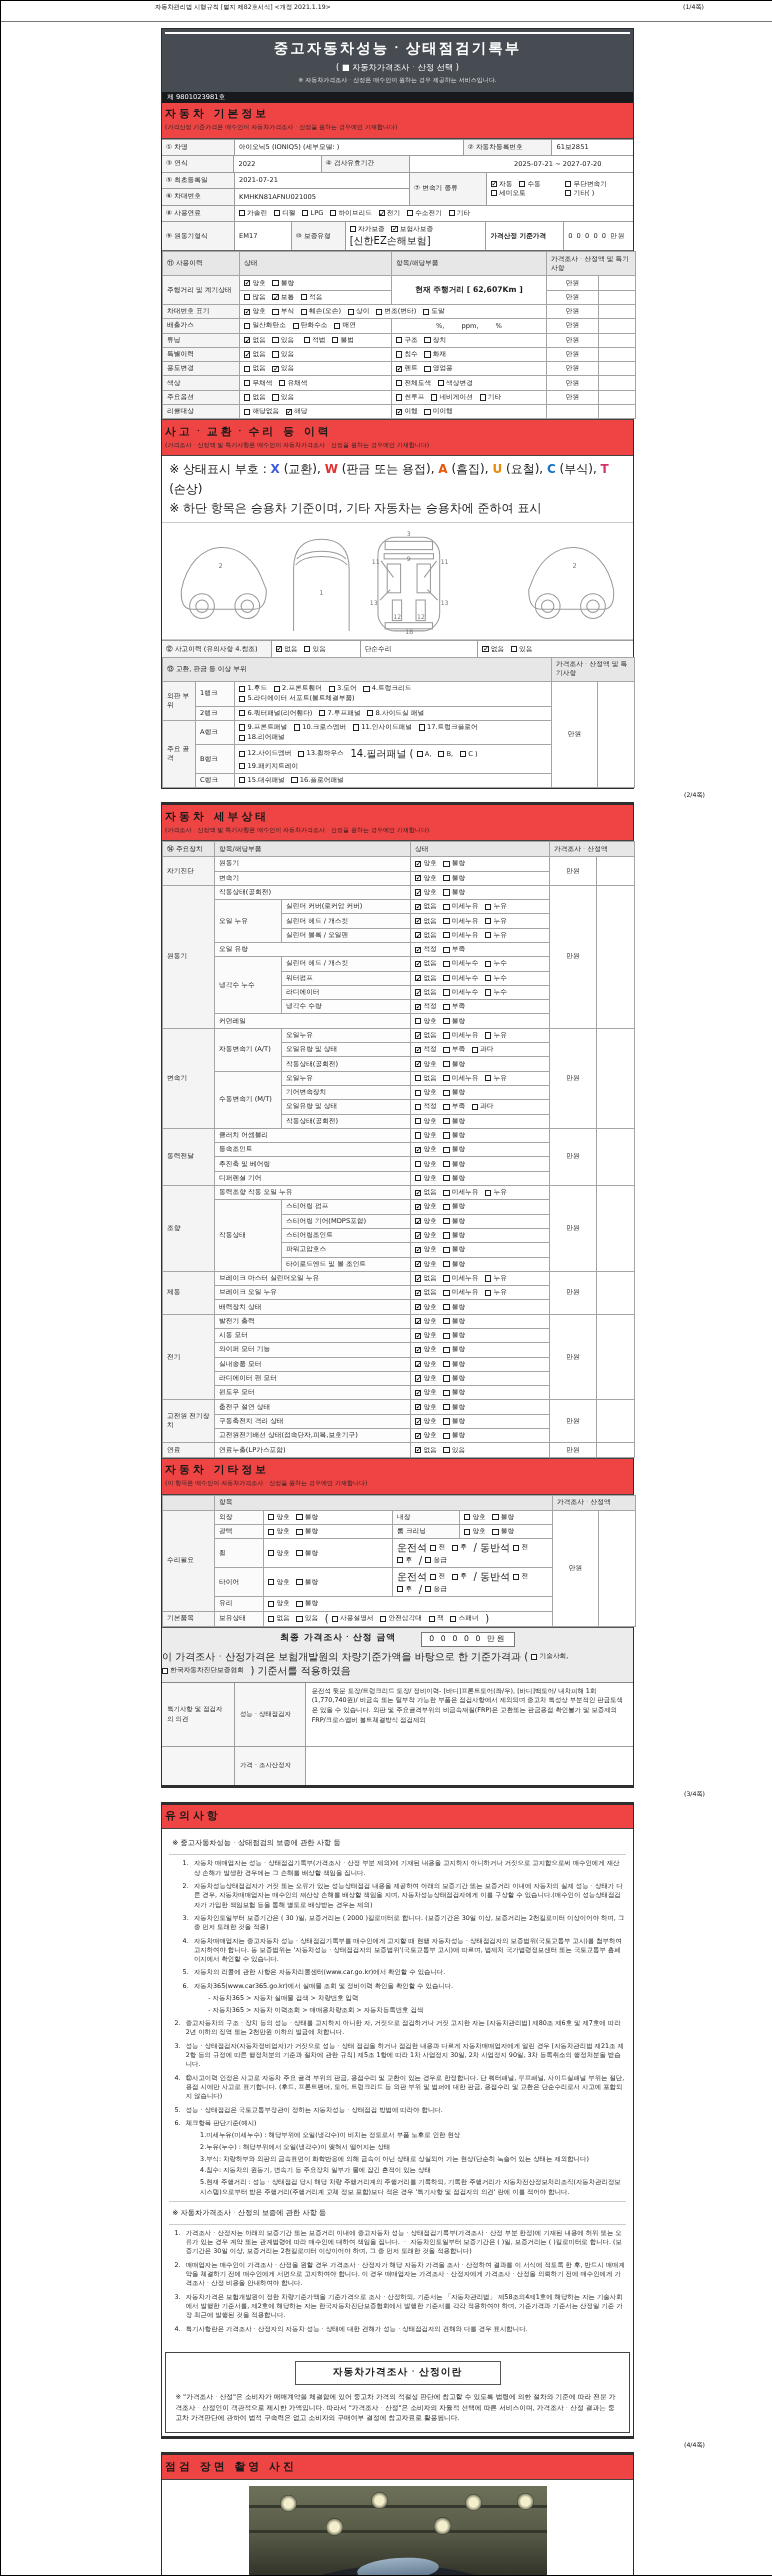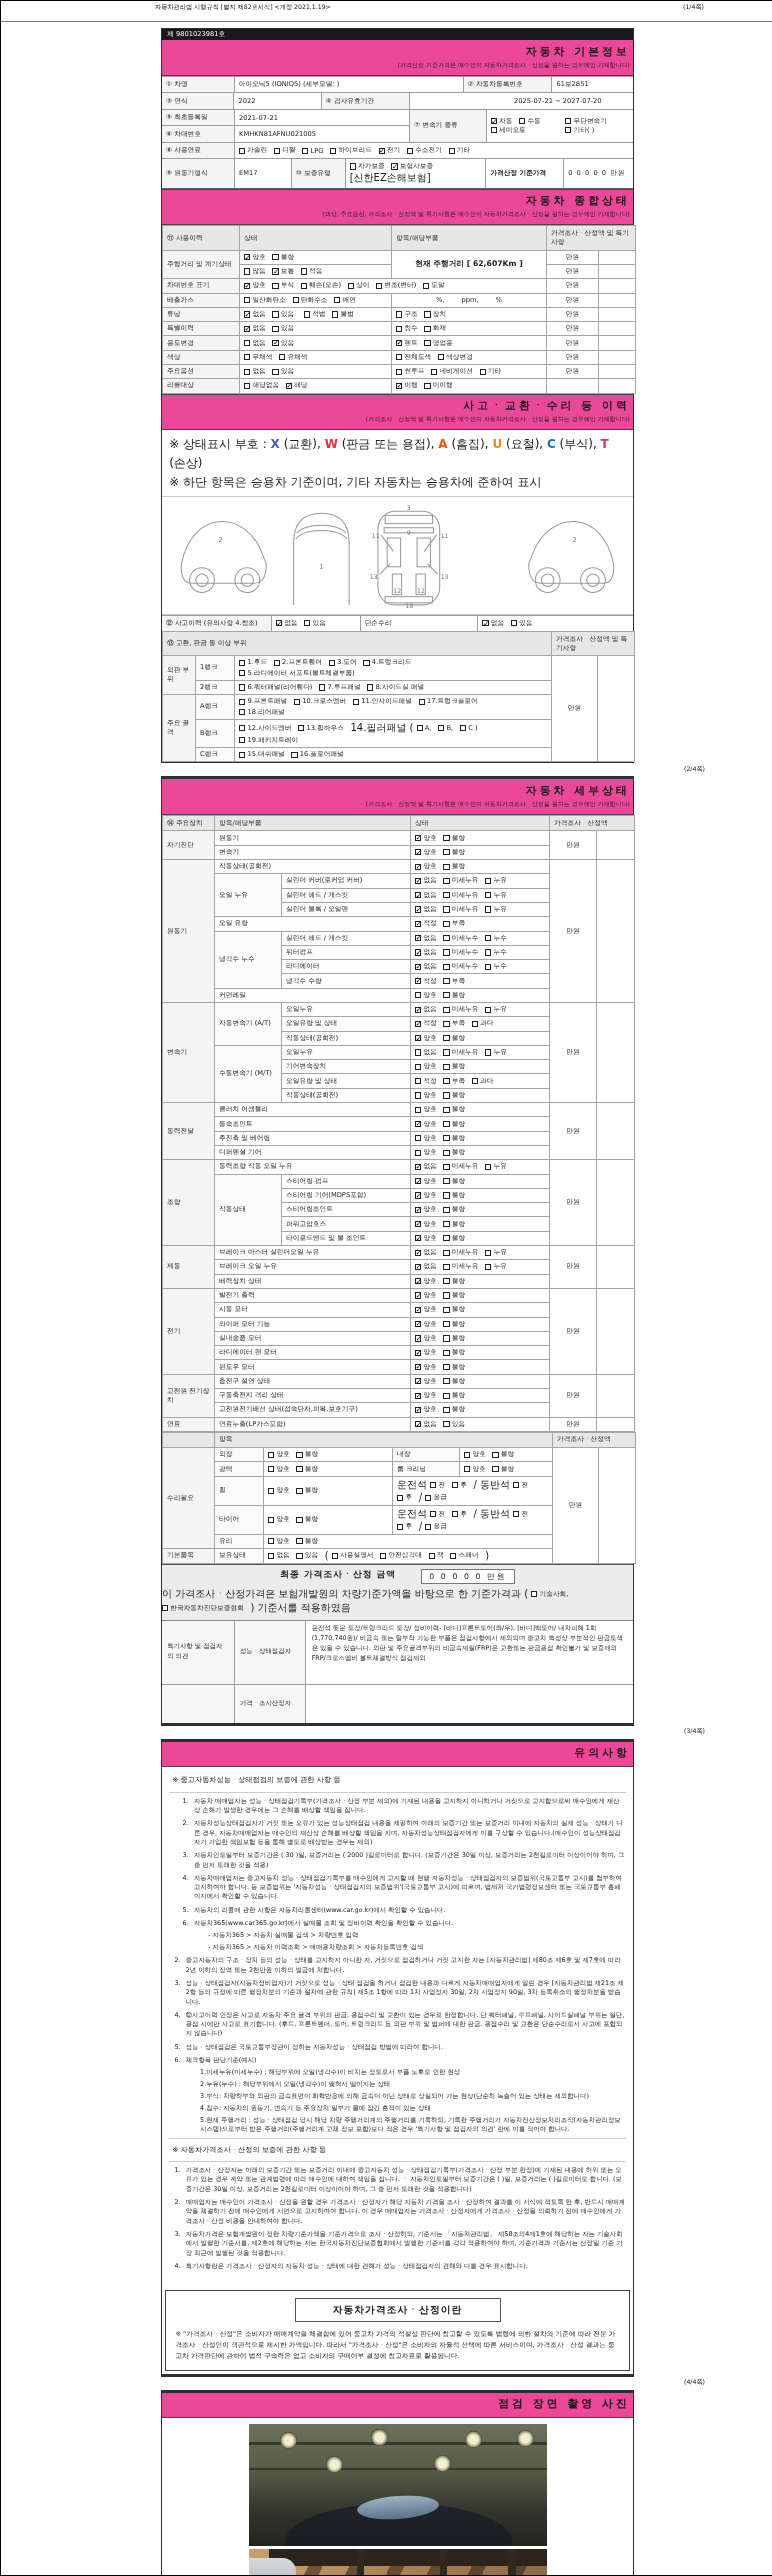--- a/index.html
+++ b/index.html
@@ -6,21 +6,21 @@
   *{box-sizing:border-box}
   .sheet{position:relative;width:773px;height:2576px;background:#fff;overflow:hidden;
          font-family:"DejaVu Sans","Liberation Sans",sans-serif;color:#1a1a1a}
   .frame{position:absolute;inset:0;border:1px solid #000;pointer-events:none;z-index:60}
   .tophead{position:absolute;top:3.1px;left:155px;width:549px;display:flex;justify-content:space-between;font-size:6.2px;color:#111}
   .toprule{position:absolute;top:20.6px;left:1px;right:1px;border-top:0.5px solid #777}
   .doc{position:absolute;top:28px;left:161px;width:473px}
   .pagemark{text-align:right;font-size:6.2px;color:#111;padding:1.5px 0 2.6px;margin-right:-71px}
   .block{border:1px solid #2e2e2e;background:#fff}
   .block.heavy{border-top:3.1px solid #2e2e2e;border-bottom:3.1px solid #2e2e2e}
-  .sechead{background:#ec4899;border-bottom:0.8px solid #444;text-align:right;padding:4.6px 3.1px 5.2px}
+  .sechead{background:#ef4444;border-bottom:0.8px solid #444;text-align:left;padding:4.6px 3.1px 5.2px}
   .sechead .t{font-size:10.8px;font-weight:bold;letter-spacing:3.1px}
   .sechead .n{font-size:6px;margin-top:2.1px;color:#222}
   
   .titleblock{background:#474b52;color:#fff;text-align:center;padding:7.2px 0 6.2px;position:relative}
   .titleblock::before{content:"";position:absolute;top:3.1px;left:2.6px;right:2.6px;height:1.5px;background:#fff}
   .titleblock .main{font-size:14.4px;font-weight:bold;letter-spacing:2.1px;margin-top:3.1px}
   .titleblock .sub{font-size:8.2px;margin-top:4.1px}
   .titleblock .note{font-size:6px;margin-top:3.1px;color:#e3e3e3}
   .docno{background:#17191d;color:#fff;font-size:6.7px;padding:1px 5.2px}
   
@@ -102,20 +102,25 @@
 
   <div class="tophead">
     <span>자동차관리법 시행규칙 [별지 제82호서식] &lt;개정 2021.1.19&gt;</span>
     <span>(1/4쪽)</span>
   </div>
   <div class="toprule"></div>
 
   <div class="doc">
 
     <div class="block">
+      <div class="titleblock">
+        <div class="main">중고자동차성능ㆍ상태점검기록부</div>
+        <div class="sub">( ■ 자동차가격조사ㆍ산정 선택 )</div>
+        <div class="note">※ 자동차가격조사ㆍ산정은 매수인이 원하는 경우 제공하는 서비스입니다.</div>
+      </div>
       <div class="docno">제 9801023981호</div>
 
       <div class="sechead">
         <div class="t">자동차 기본정보</div>
         <div class="n">(가격산정 기준가격은 매수인이 자동차가격조사ㆍ산정을 원하는 경우에만 기재합니다)</div>
       </div>
       <div class="ftable">
         <div class="frow">
           <div class="fcell lb" style="width:72px">① 차명</div>
           <div class="fcell" style="width:230px">아이오닉5 (IONIQ5) (세부모델: )</div>
@@ -217,24 +222,20 @@
                   <span class="ol">보험사보증</span>
                 </span>
                 <span class="plain">[신한EZ손해보험]</span>
               </div>
             </div>
           <div class="fcell" style="width:78px;font-weight:bold">가격산정 기준가격</div>
           <div class="fcell" style="width:70px;letter-spacing:1px">0 0 0 0 0 만원</div>
         </div>
       </div>
 
-      <div class="sechead" style="border-top:1px solid #444">
-        <div class="t">자동차 종합상태</div>
-        <div class="n">(색상, 주요옵션, 가격조사ㆍ산정액 및 특기사항은 매수인이 자동차가격조사ㆍ산정을 원하는 경우에만 기재합니다)</div>
-      </div>
       <table class="tbl" id="tbl-overall">
           <colgroup>
             <col style="width: 77px;">
             <col style="width: 152px;">
             <col style="width: 155px;">
             <col style="width: 52px;">
             <col style="width: 37px;">
           </colgroup>
           <tbody>
             <tr>
@@ -1487,20 +1488,24 @@
                     <span class="ol">있음</span>
                   </span>
                 </div>
               </td>
               <td class="price">만원</td>
               <td class="blank"></td>
             </tr>
           </tbody>
         </table>
 
+      <div class="sechead" style="border-top:1px solid #444">
+        <div class="t">자동차 기타정보</div>
+        <div class="n">(이 항목은 매수인이 자동차가격조사ㆍ산정을 원하는 경우에만 기재합니다)</div>
+      </div>
       <table class="tbl" id="tbl-other">
           <colgroup>
             <col style="width: 52px;">
             <col style="width: 49px;">
             <col style="width: 129px;">
             <col style="width: 67px;">
             <col style="width: 93px;">
             <col style="width: 46px;">
             <col style="width: 37px;">
           </colgroup>

